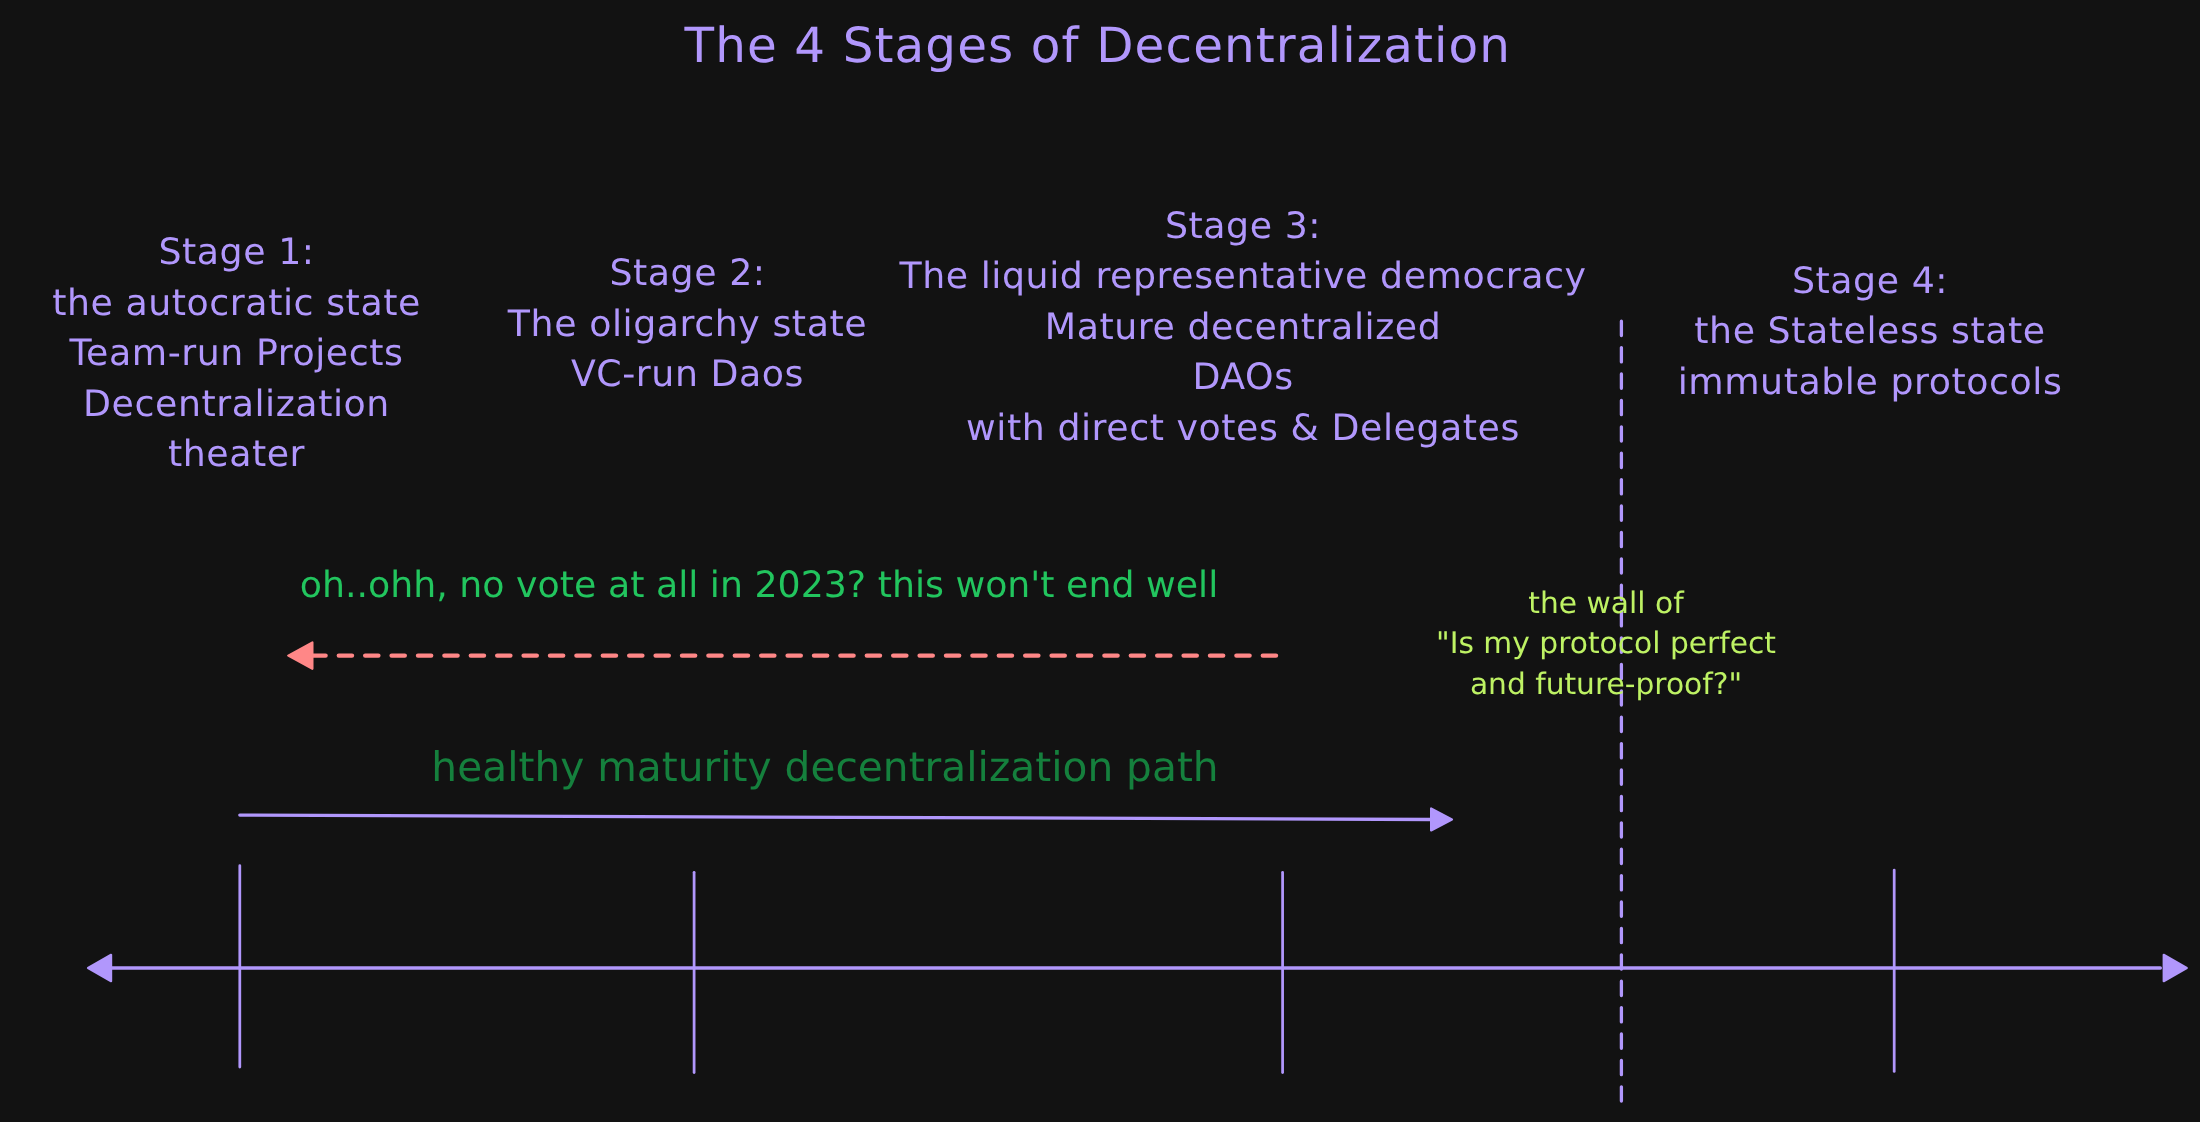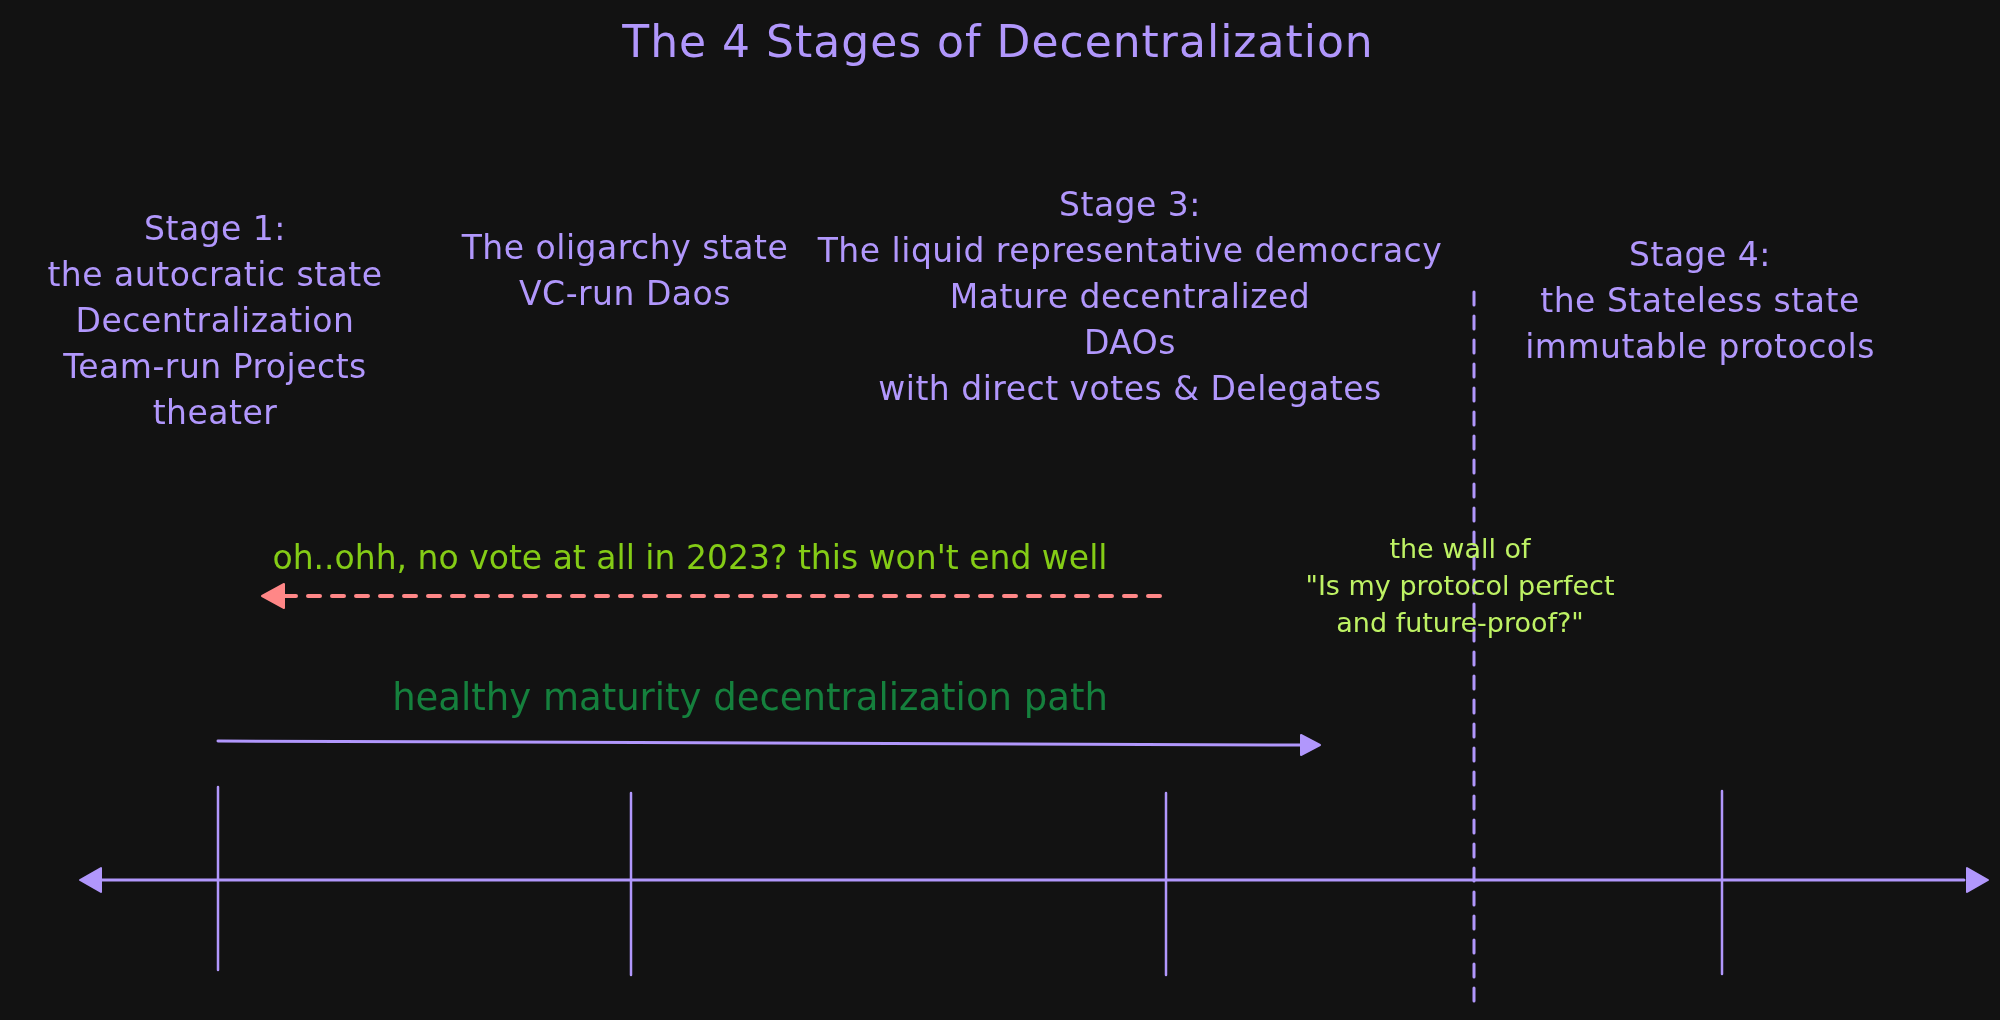--- a/index.html
+++ b/index.html
@@ -40,22 +40,22 @@
     display: block;
     height: 46px;
     line-height: 46px;
   }
   #stage1 { left: 0; width: 430px; top: 206px; }
   #stage2 { left: 430px; width: 390px; top: 225px; }
   #stage3 { left: 780px; width: 700px; top: 182px; }
   #stage4 { left: 1480px; width: 440px; top: 232px; }
 
   .warning {
-    left: 200px; width: 980px; top: 536px;
-    color: #84cc16;
+    left: 200px; width: 980px; top: 510px;
+    color: #22c55e;
     font-size: 33px;
     line-height: 44px;
   }
   .path-label {
     left: 300px; width: 900px; top: 676px;
     color: #15803d;
     font-size: 37px;
     line-height: 44px;
   }
   .wall-note {
@@ -98,26 +98,27 @@
     <line x1="1160" y1="596" x2="282" y2="596" stroke-width="4" stroke-dasharray="12 12"></line>
     <polygon points="262,596 284,584 284,608" stroke-width="2" stroke-linejoin="round"></polygon>
   </g>
 </svg>
 
 <div class="label title">The 4 Stages of Decentralization</div>
 
 <div class="label stage" id="stage1">
   <span class="line">Stage 1:</span>
   <span class="line">the autocratic state</span>
+  <span class="line">Team-run Projects</span>
   <span class="line">Decentralization</span>
-  <span class="line">Team-run Projects</span>
   <span class="line">theater</span>
 </div>
 
 <div class="label stage" id="stage2">
+  <span class="line">Stage 2:</span>
   <span class="line">The oligarchy state</span>
   <span class="line">VC-run Daos</span>
 </div>
 
 <div class="label stage" id="stage3">
   <span class="line">Stage 3:</span>
   <span class="line">The liquid representative democracy</span>
   <span class="line">Mature decentralized</span>
   <span class="line">DAOs</span>
   <span class="line">with direct votes &amp; Delegates</span>

